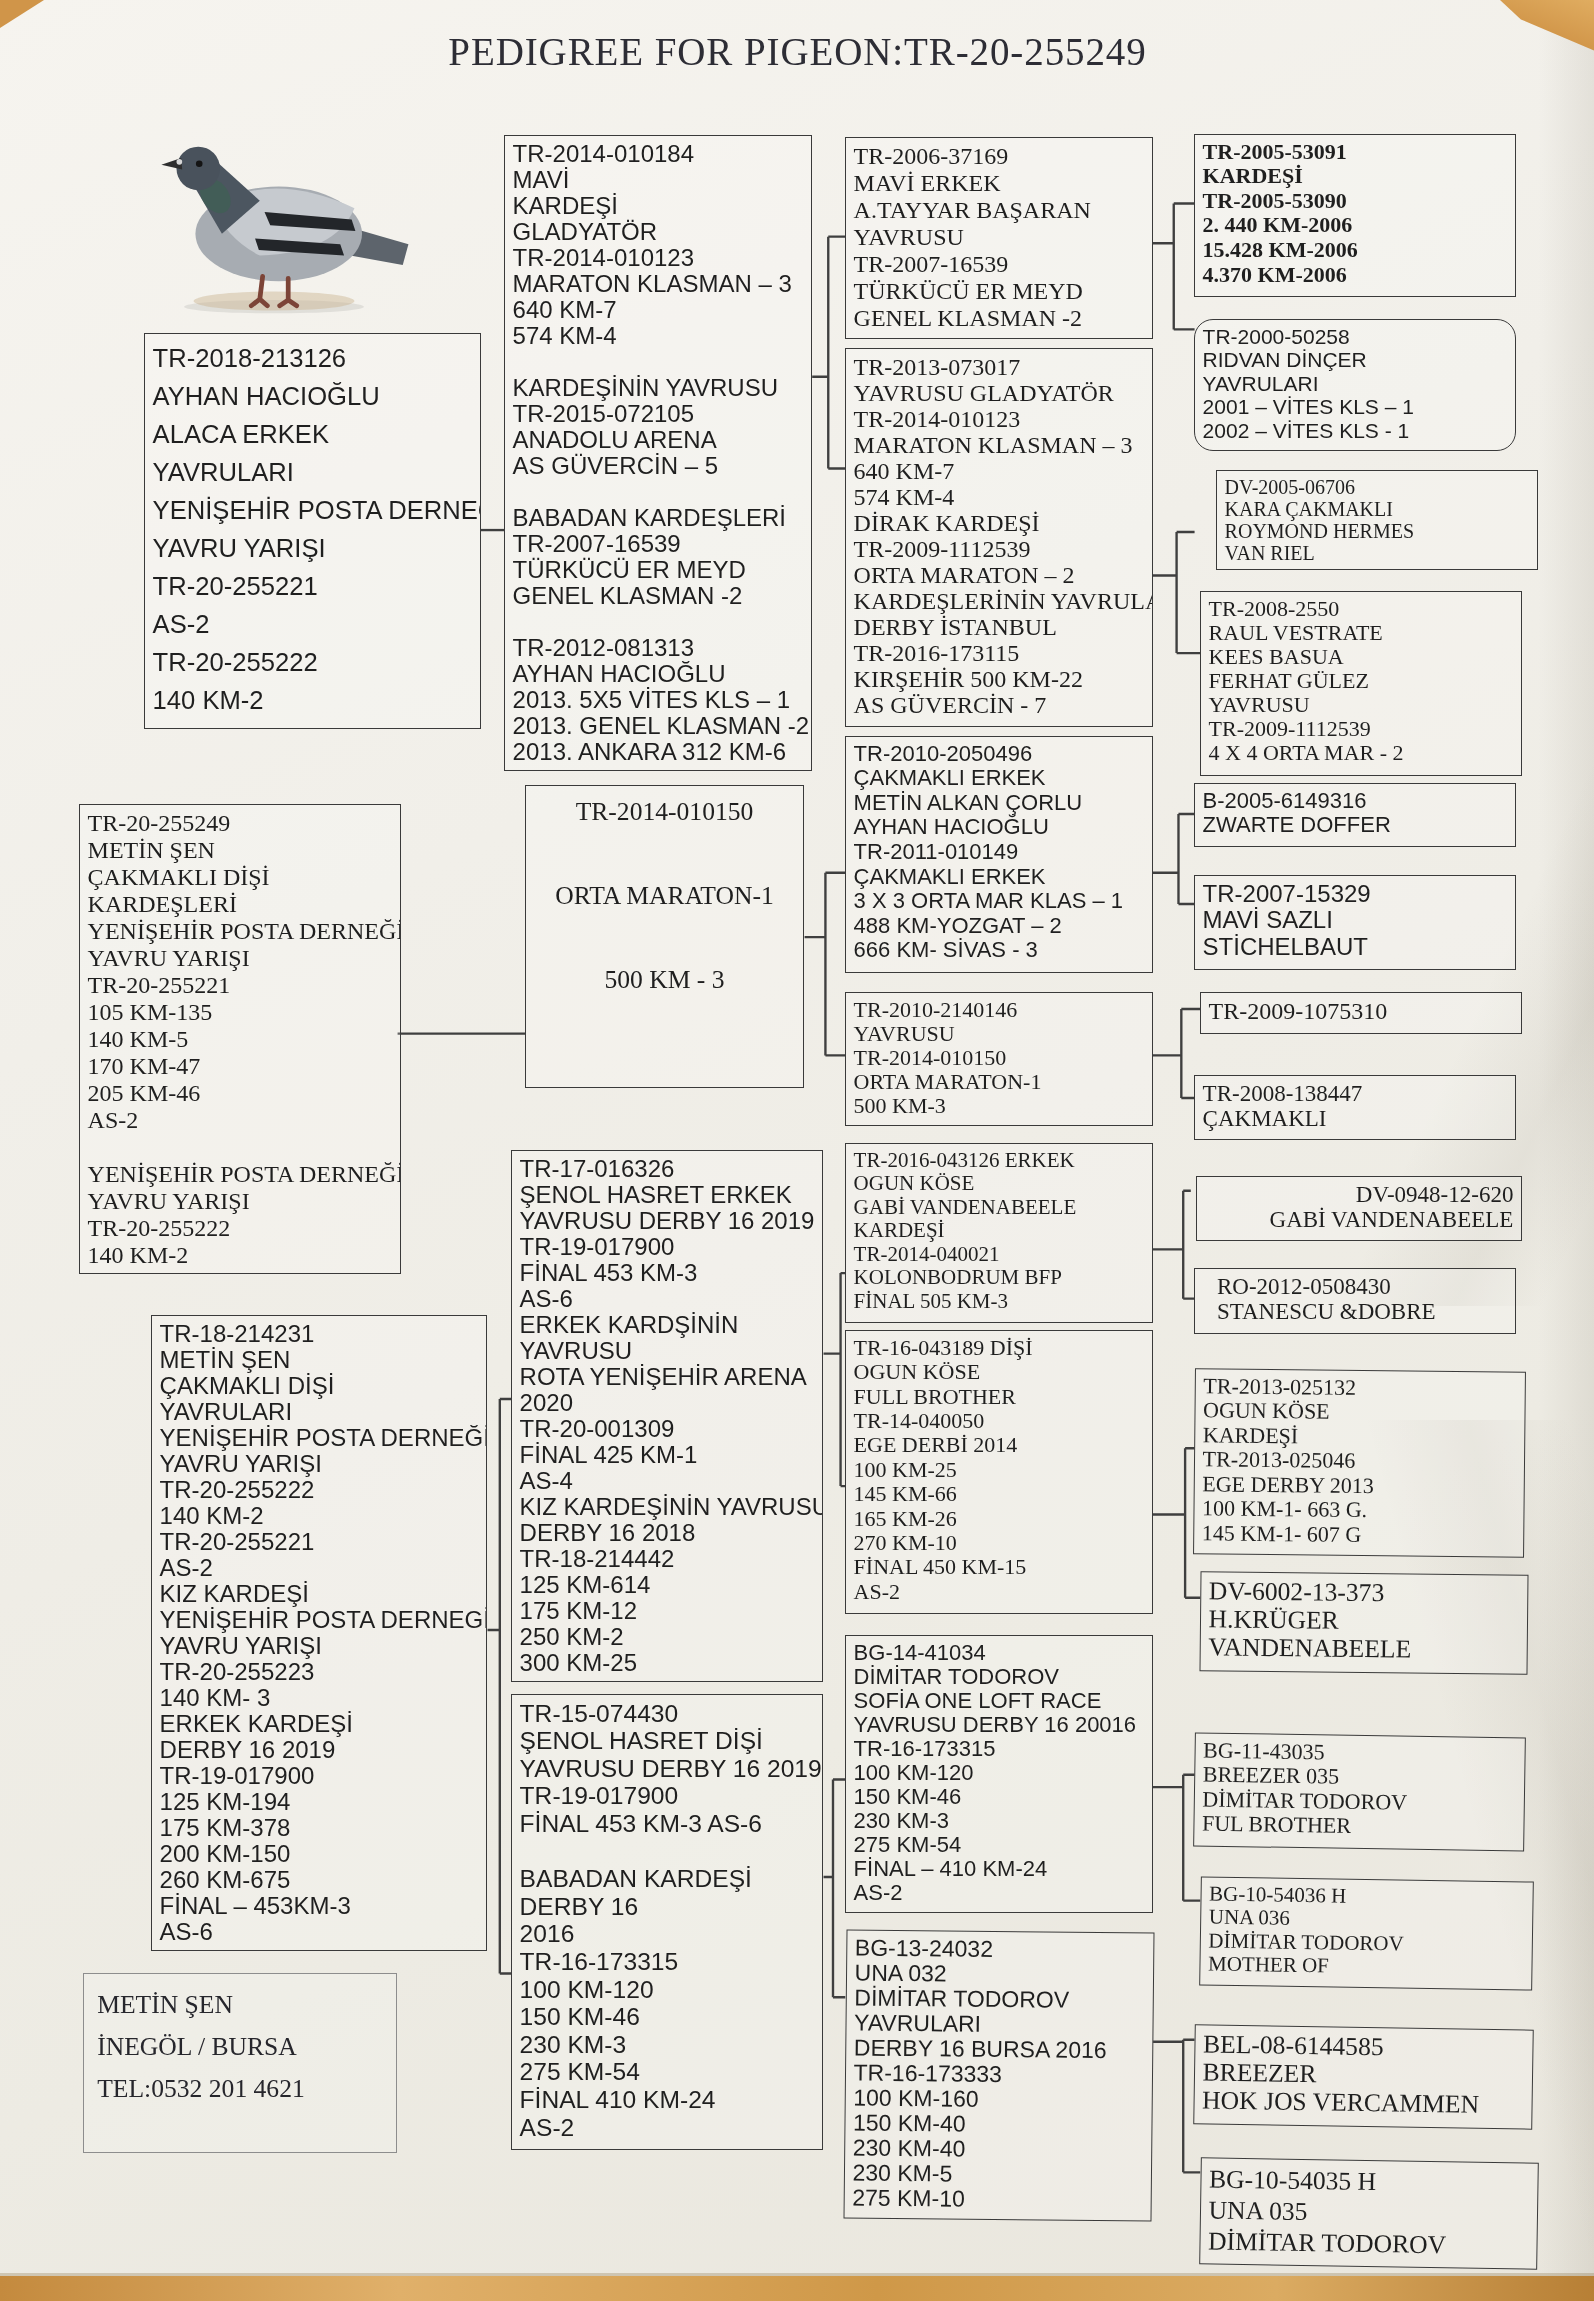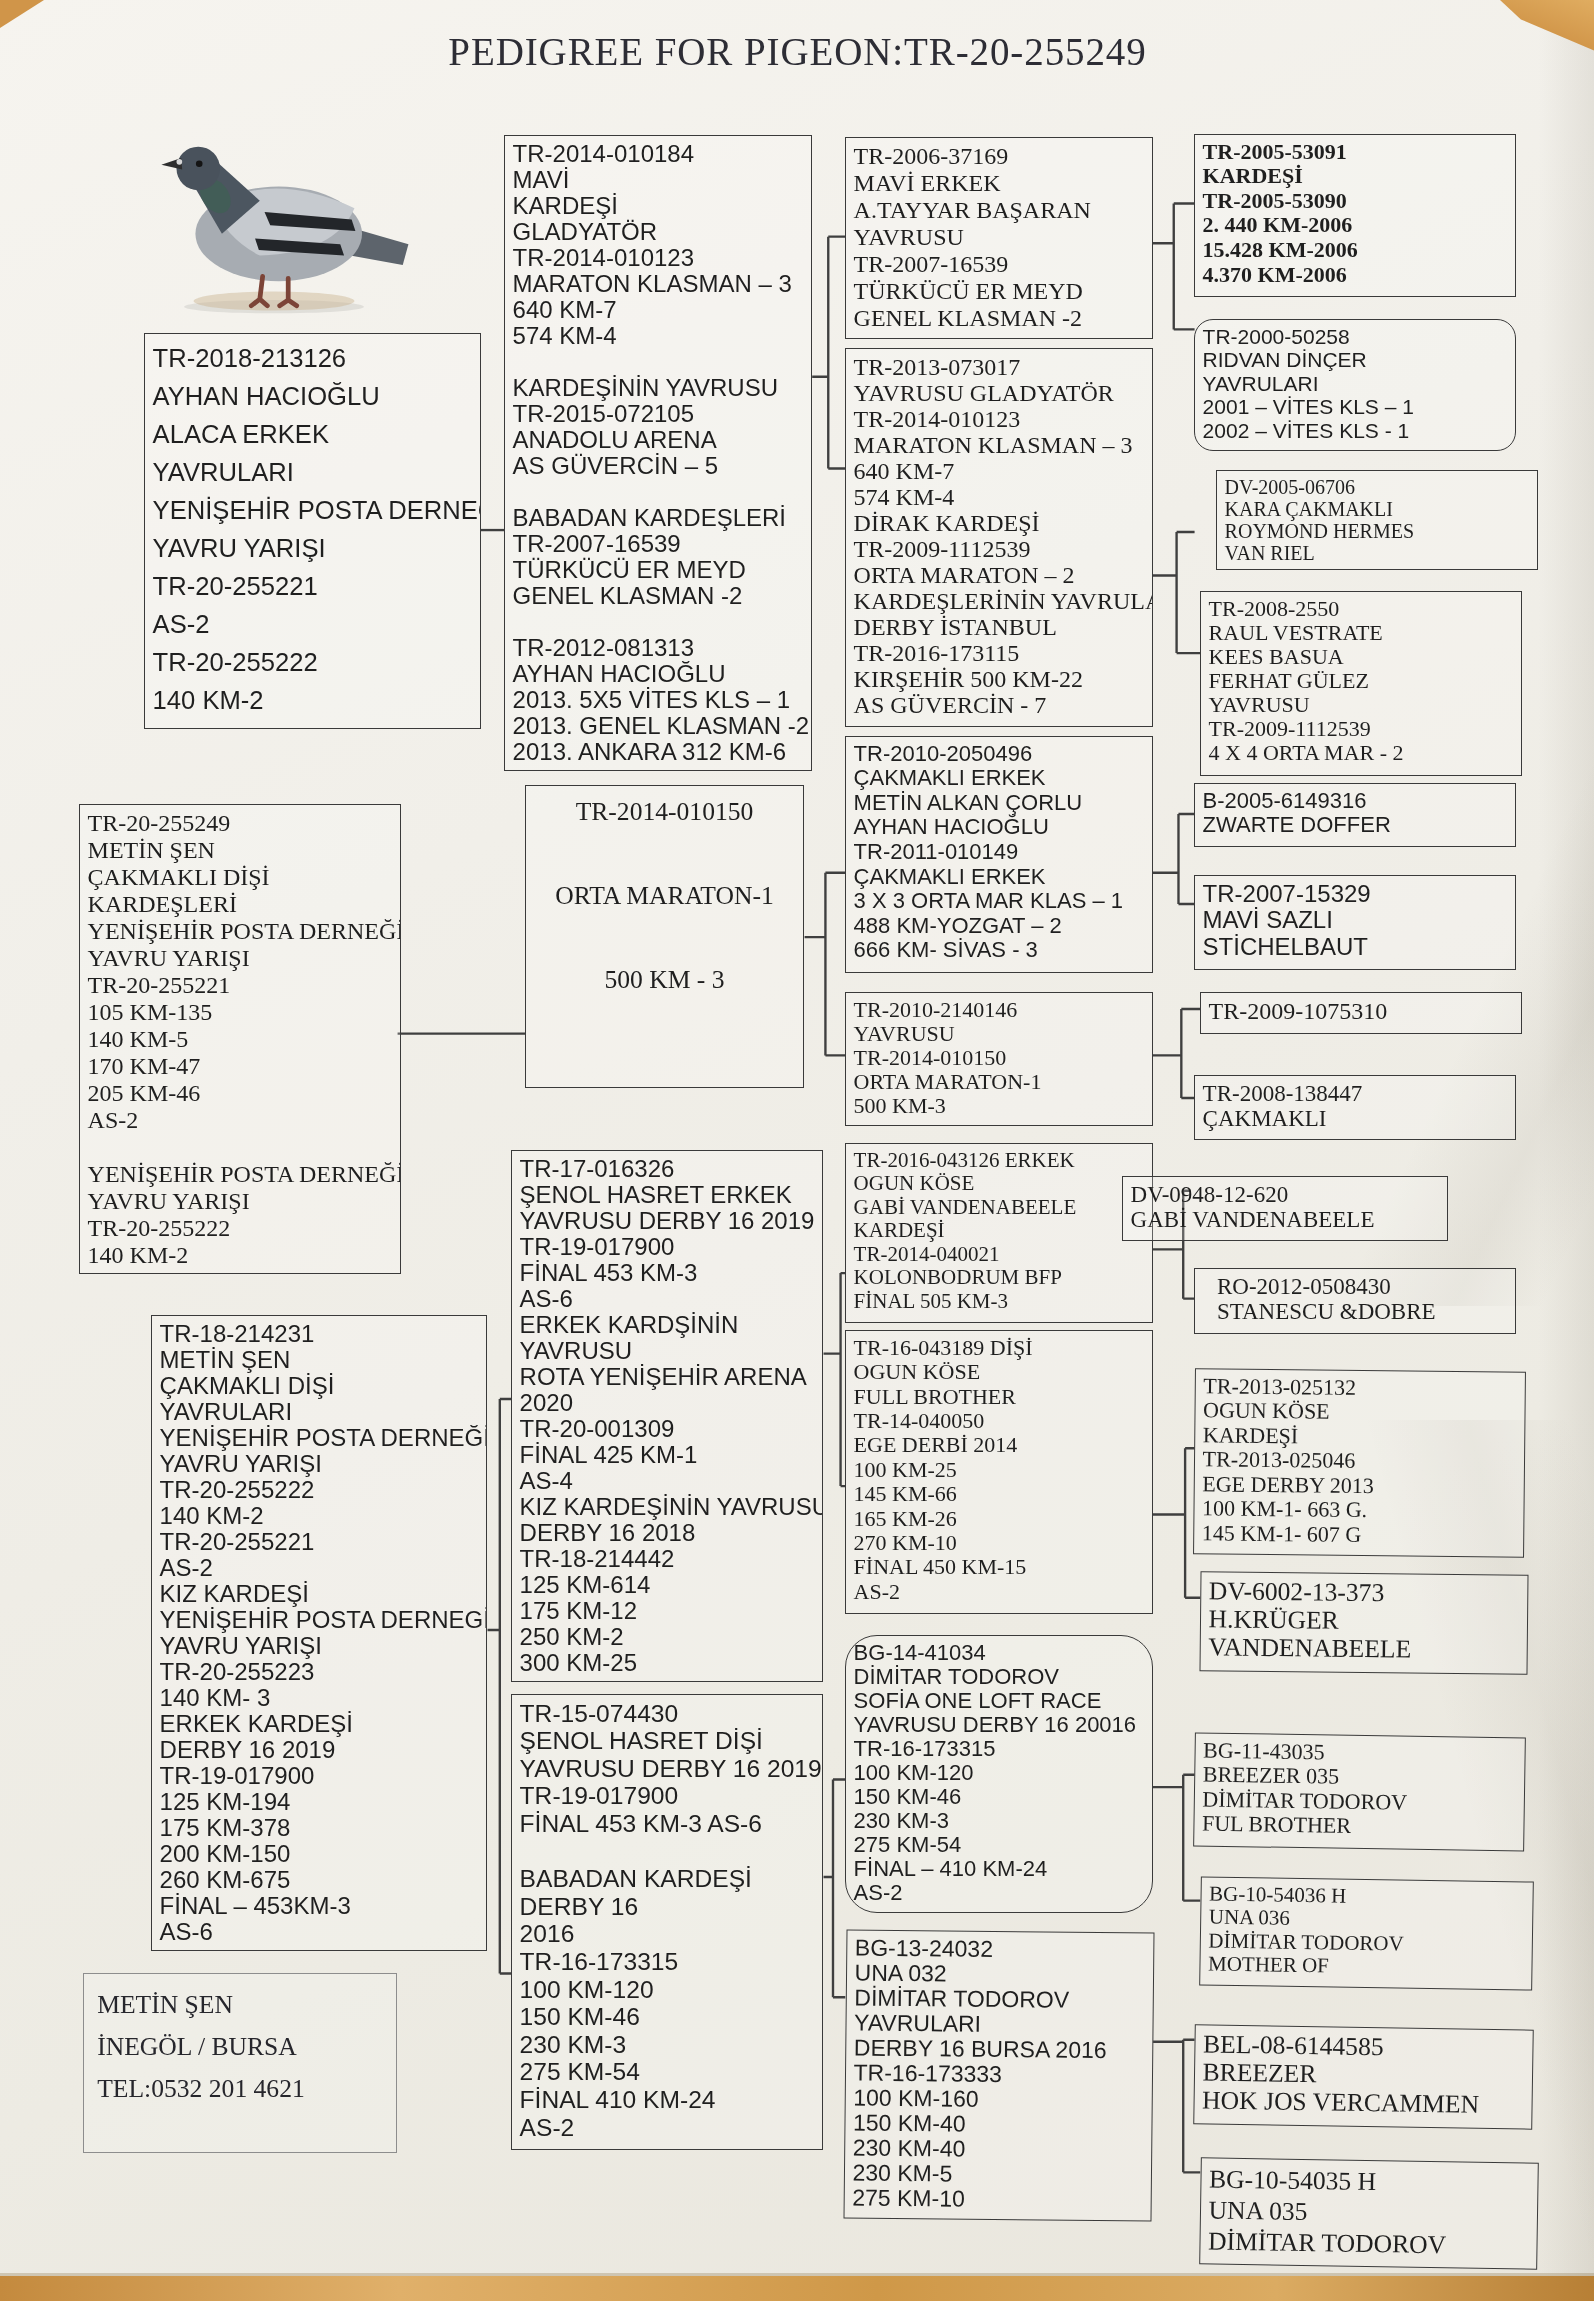--- a/index.html
+++ b/index.html
@@ -283,21 +283,21 @@
       <div class="ln">FULL BROTHER</div>
       <div class="ln">TR-14-040050</div>
       <div class="ln">EGE DERBİ  2014</div>
       <div class="ln">100 KM-25</div>
       <div class="ln">145 KM-66</div>
       <div class="ln">165 KM-26</div>
       <div class="ln">270 KM-10</div>
       <div class="ln">FİNAL 450 KM-15</div>
       <div class="ln">AS-2</div>
     </div>
-  <div class="pbox sans" style="left: 845px; top: 1635px; width: 308px; height: 278px; line-height: 24px; font-size: 22px; border-radius: 32px;">
+  <div class="pbox sans" style="left: 845px; top: 1635px; width: 308px; height: 278px; line-height: 24px; font-size: 22px;">
       <div class="ln">BG-14-41034</div>
       <div class="ln">DİMİTAR TODOROV</div>
       <div class="ln">SOFİA ONE LOFT RACE</div>
       <div class="ln">YAVRUSU DERBY 16 20016</div>
       <div class="ln">TR-16-173315</div>
       <div class="ln">100 KM-120</div>
       <div class="ln">150 KM-46</div>
       <div class="ln">230 KM-3</div>
       <div class="ln">275 KM-54</div>
       <div class="ln">FİNAL – 410 KM-24</div>
@@ -356,21 +356,21 @@
       <div class="ln">MAVİ SAZLI</div>
       <div class="ln">STİCHELBAUT</div>
     </div>
   <div class="pbox serif" style="left: 1200px; top: 992px; width: 322px; height: 42px; line-height: 26.5px; font-size: 24px;">
       <div class="ln">TR-2009-1075310</div>
     </div>
   <div class="pbox serif" style="left: 1194px; top: 1075px; width: 322px; height: 65px; line-height: 25px; font-size: 23px;">
       <div class="ln">TR-2008-138447</div>
       <div class="ln">ÇAKMAKLI</div>
     </div>
-  <div class="pbox serif" style="left: 1122px; top: 1176px; width: 326px; height: 65px; line-height: 25px; font-size: 23px;">
+  <div class="pbox serif" style="left: 1196px; top: 1176px; width: 326px; height: 65px; line-height: 25px; font-size: 23px; text-align: right;">
       <div class="ln">DV-0948-12-620</div>
       <div class="ln">GABİ VANDENABEELE</div>
     </div>
   <div class="pbox serif" style="left: 1194px; top: 1268px; width: 322px; height: 66px; line-height: 25.6px; font-size: 23px; padding-left: 22px;">
       <div class="ln">RO-2012-0508430</div>
       <div class="ln">STANESCU &amp;DOBRE</div>
     </div>
   <div class="pbox serif r1" style="left: 1194px; top: 1370px; width: 331px; height: 186px; line-height: 24.5px; font-size: 22px;">
       <div class="ln">TR-2013-025132</div>
       <div class="ln">OGUN KÖSE</div>

